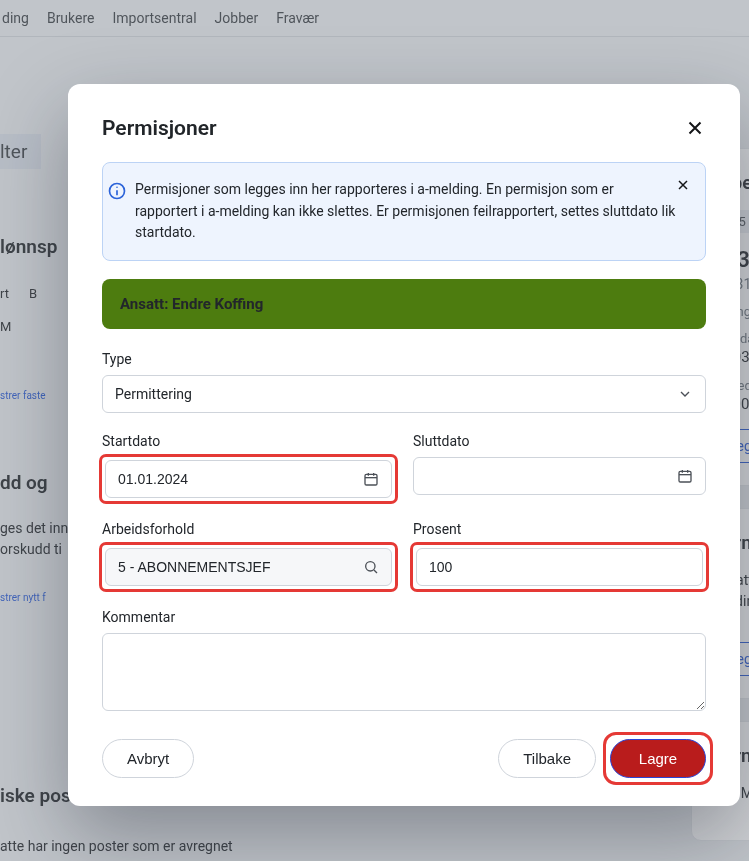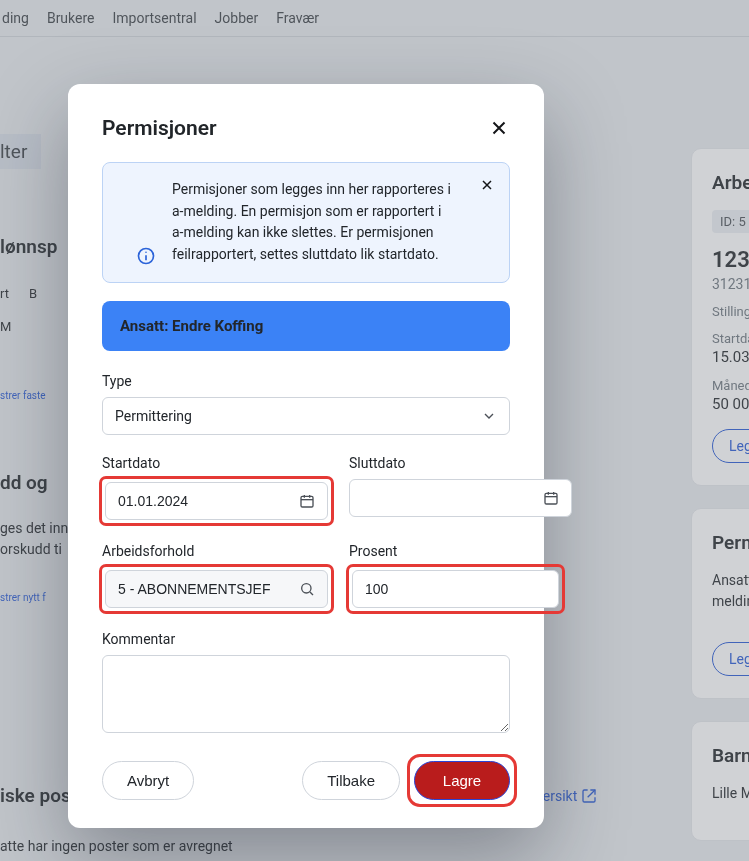--- a/index.html
+++ b/index.html
@@ -65,42 +65,42 @@
   }
   .sidetitle { font-size:19px; font-weight:600; margin-bottom:16px; }
   .sidepara { font-size:14px; line-height:1.5; margin-bottom:14px; }
 
   
   .modal-backdrop {
     position:absolute; inset:0;
     background:rgba(120,125,135,0.35);
   }
   .modal {
-    position:absolute; left:68px; top:84px; width:476px;
+    position:absolute; left:68px; top:84px; width:672px;
     background:#fff; border-radius:12px;
     box-shadow:0 30px 80px rgba(20,25,40,0.35);
     padding:32px 34px 28px 34px;
   }
   .modal-head { display:flex; justify-content:space-between; align-items:center; margin-bottom:22px;}
   .modal-title { font-size:21px; font-weight:600; }
   .x-btn { width:22px; height:22px; cursor:pointer; color:#141518;}
   .x-btn svg { width:22px; height:22px; }
 
   .infobox {
-    display:flex; gap:16px; align-items:flex-end;
+    display:flex; gap:8px; align-items:flex-start;
     border:1px solid #bcd3f5; background:#eef4fe;
-    border-radius:8px; padding:16px 33px; margin-bottom:18px;
+    border-radius:8px; padding:16px 4px; margin-bottom:18px;
     position:relative;
   }
   .infobox .infoicon { color:#2b63d9; flex-shrink:0; width:20px; height:20px; margin-top:2px;}
   .infobox .infotext { font-size:14px; line-height:1.55; color:#22262b; padding-right:24px;}
   .infobox .info-x { position:absolute; right:14px; top:14px; color:#141518; cursor:pointer; width:16px; height:16px;}
 
   .empbox {
-    background:#3b82f6; border-radius:8px; padding:16px 18px;
+    background:#4d7c0f; border-radius:8px; padding:16px 18px;
     font-size:15px; font-weight:700; color:#22262b; margin-bottom:22px;
   }
 
   .fld-label { font-size:14px; color:#22262b; margin-bottom:8px; display:block; }
   .fld { margin-bottom:20px; }
   .row2 { display:flex; gap:18px; }
   .row2 > .fld { flex:1; }
 
   .select, .input, .lookup {
     width:100%; border:1px solid #cfd4db; border-radius:6px;

